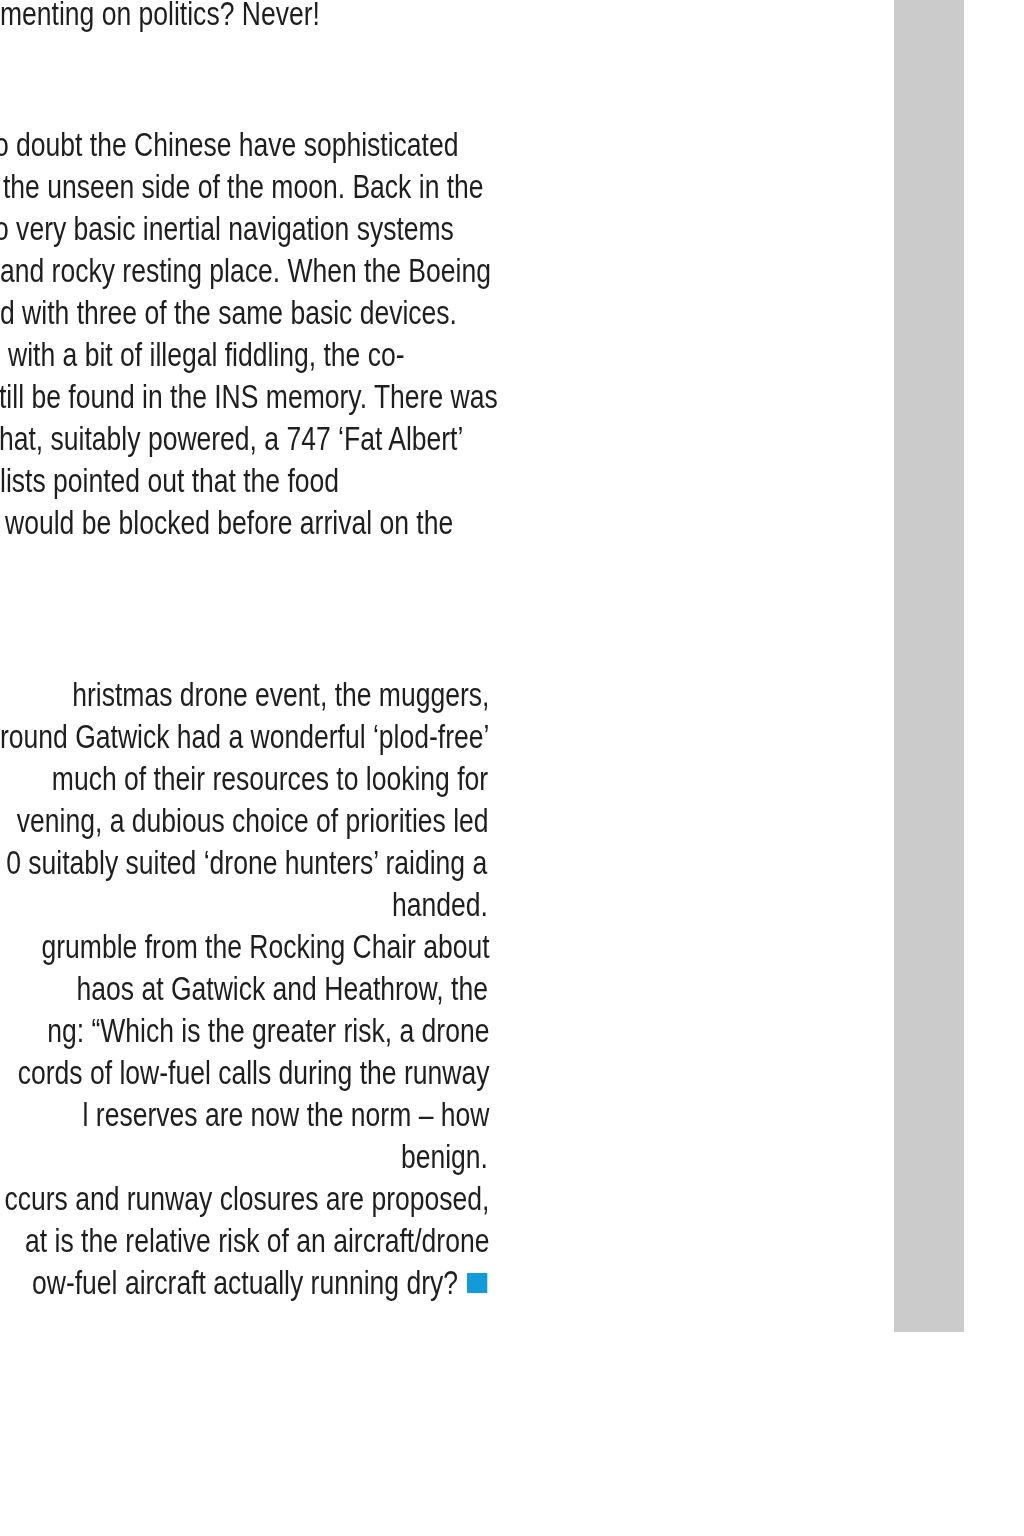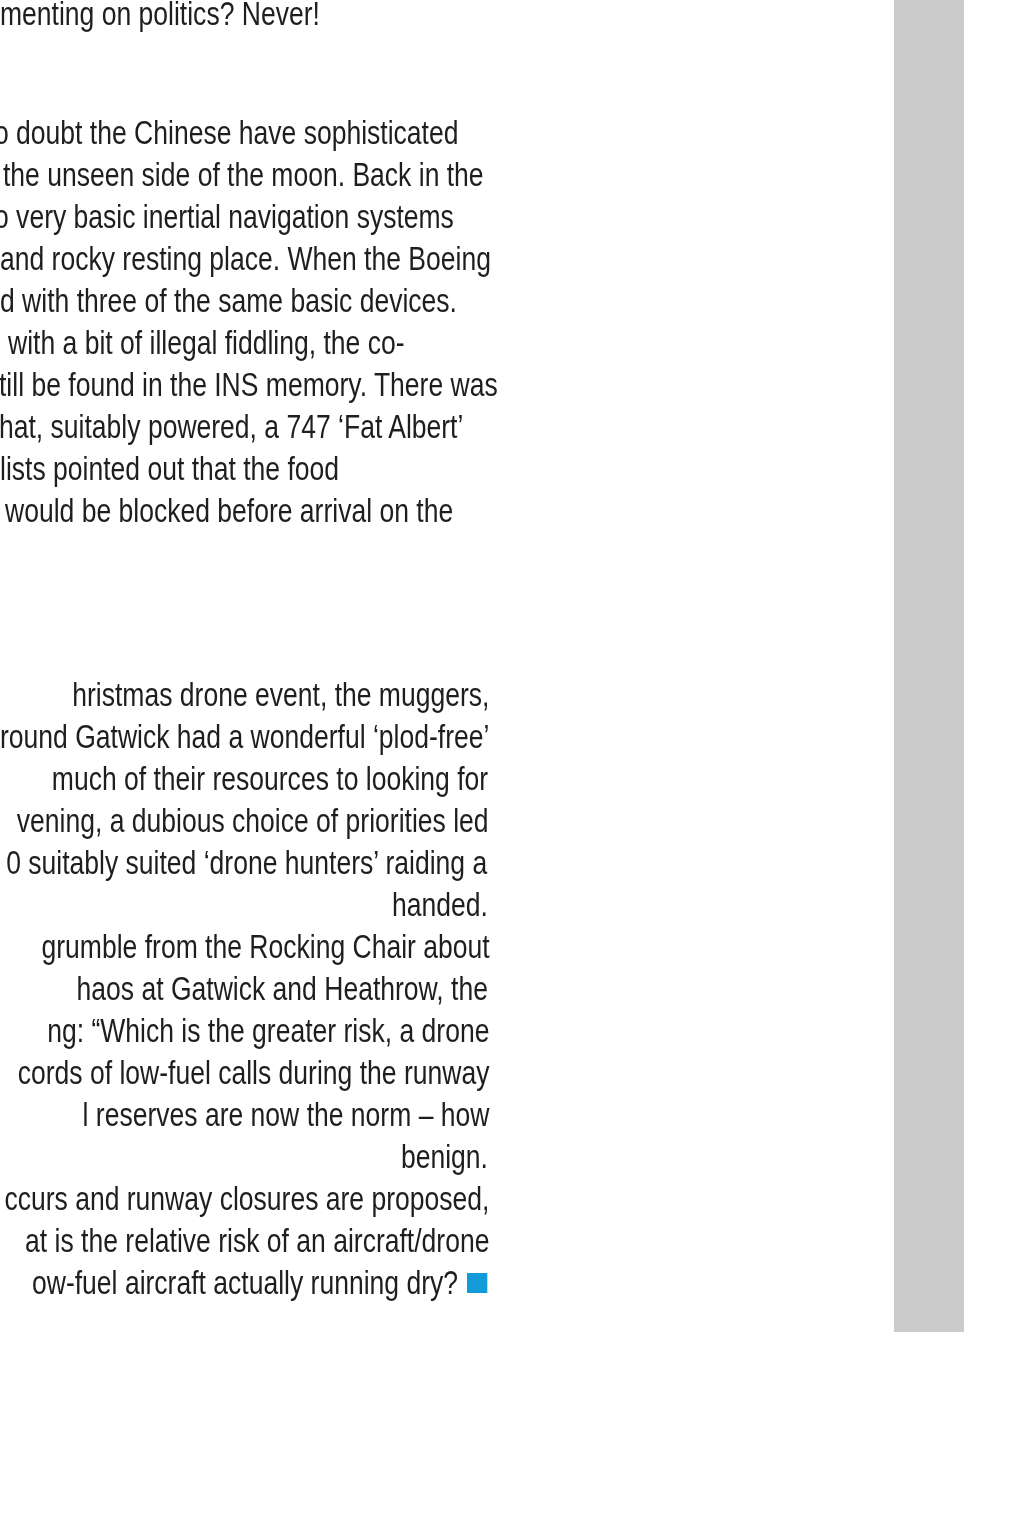--- a/index.html
+++ b/index.html
@@ -16,21 +16,21 @@
   .line {
     font-size: 34px;
     line-height: 42px;
     height: 42px;
     white-space: nowrap;
     transform: scaleX(0.78);
     transform-origin: 0 0;
     letter-spacing: 0px;
   }
   #opening  { top: -8px; }
-  #para-moon { top: 111px; }
+  #para-moon { top: 123px; }
   #para-drone { top: 673px; text-align: right; }
   #footnote { top: 1414px; }
   #footnote .line { font-style: italic; }
   .end-marker {
     display: inline-block;
     width: 26px;
     height: 20px;
     margin-left: 12px;
     vertical-align: 1px;
     background: var(--color-accent, #129bd8);

